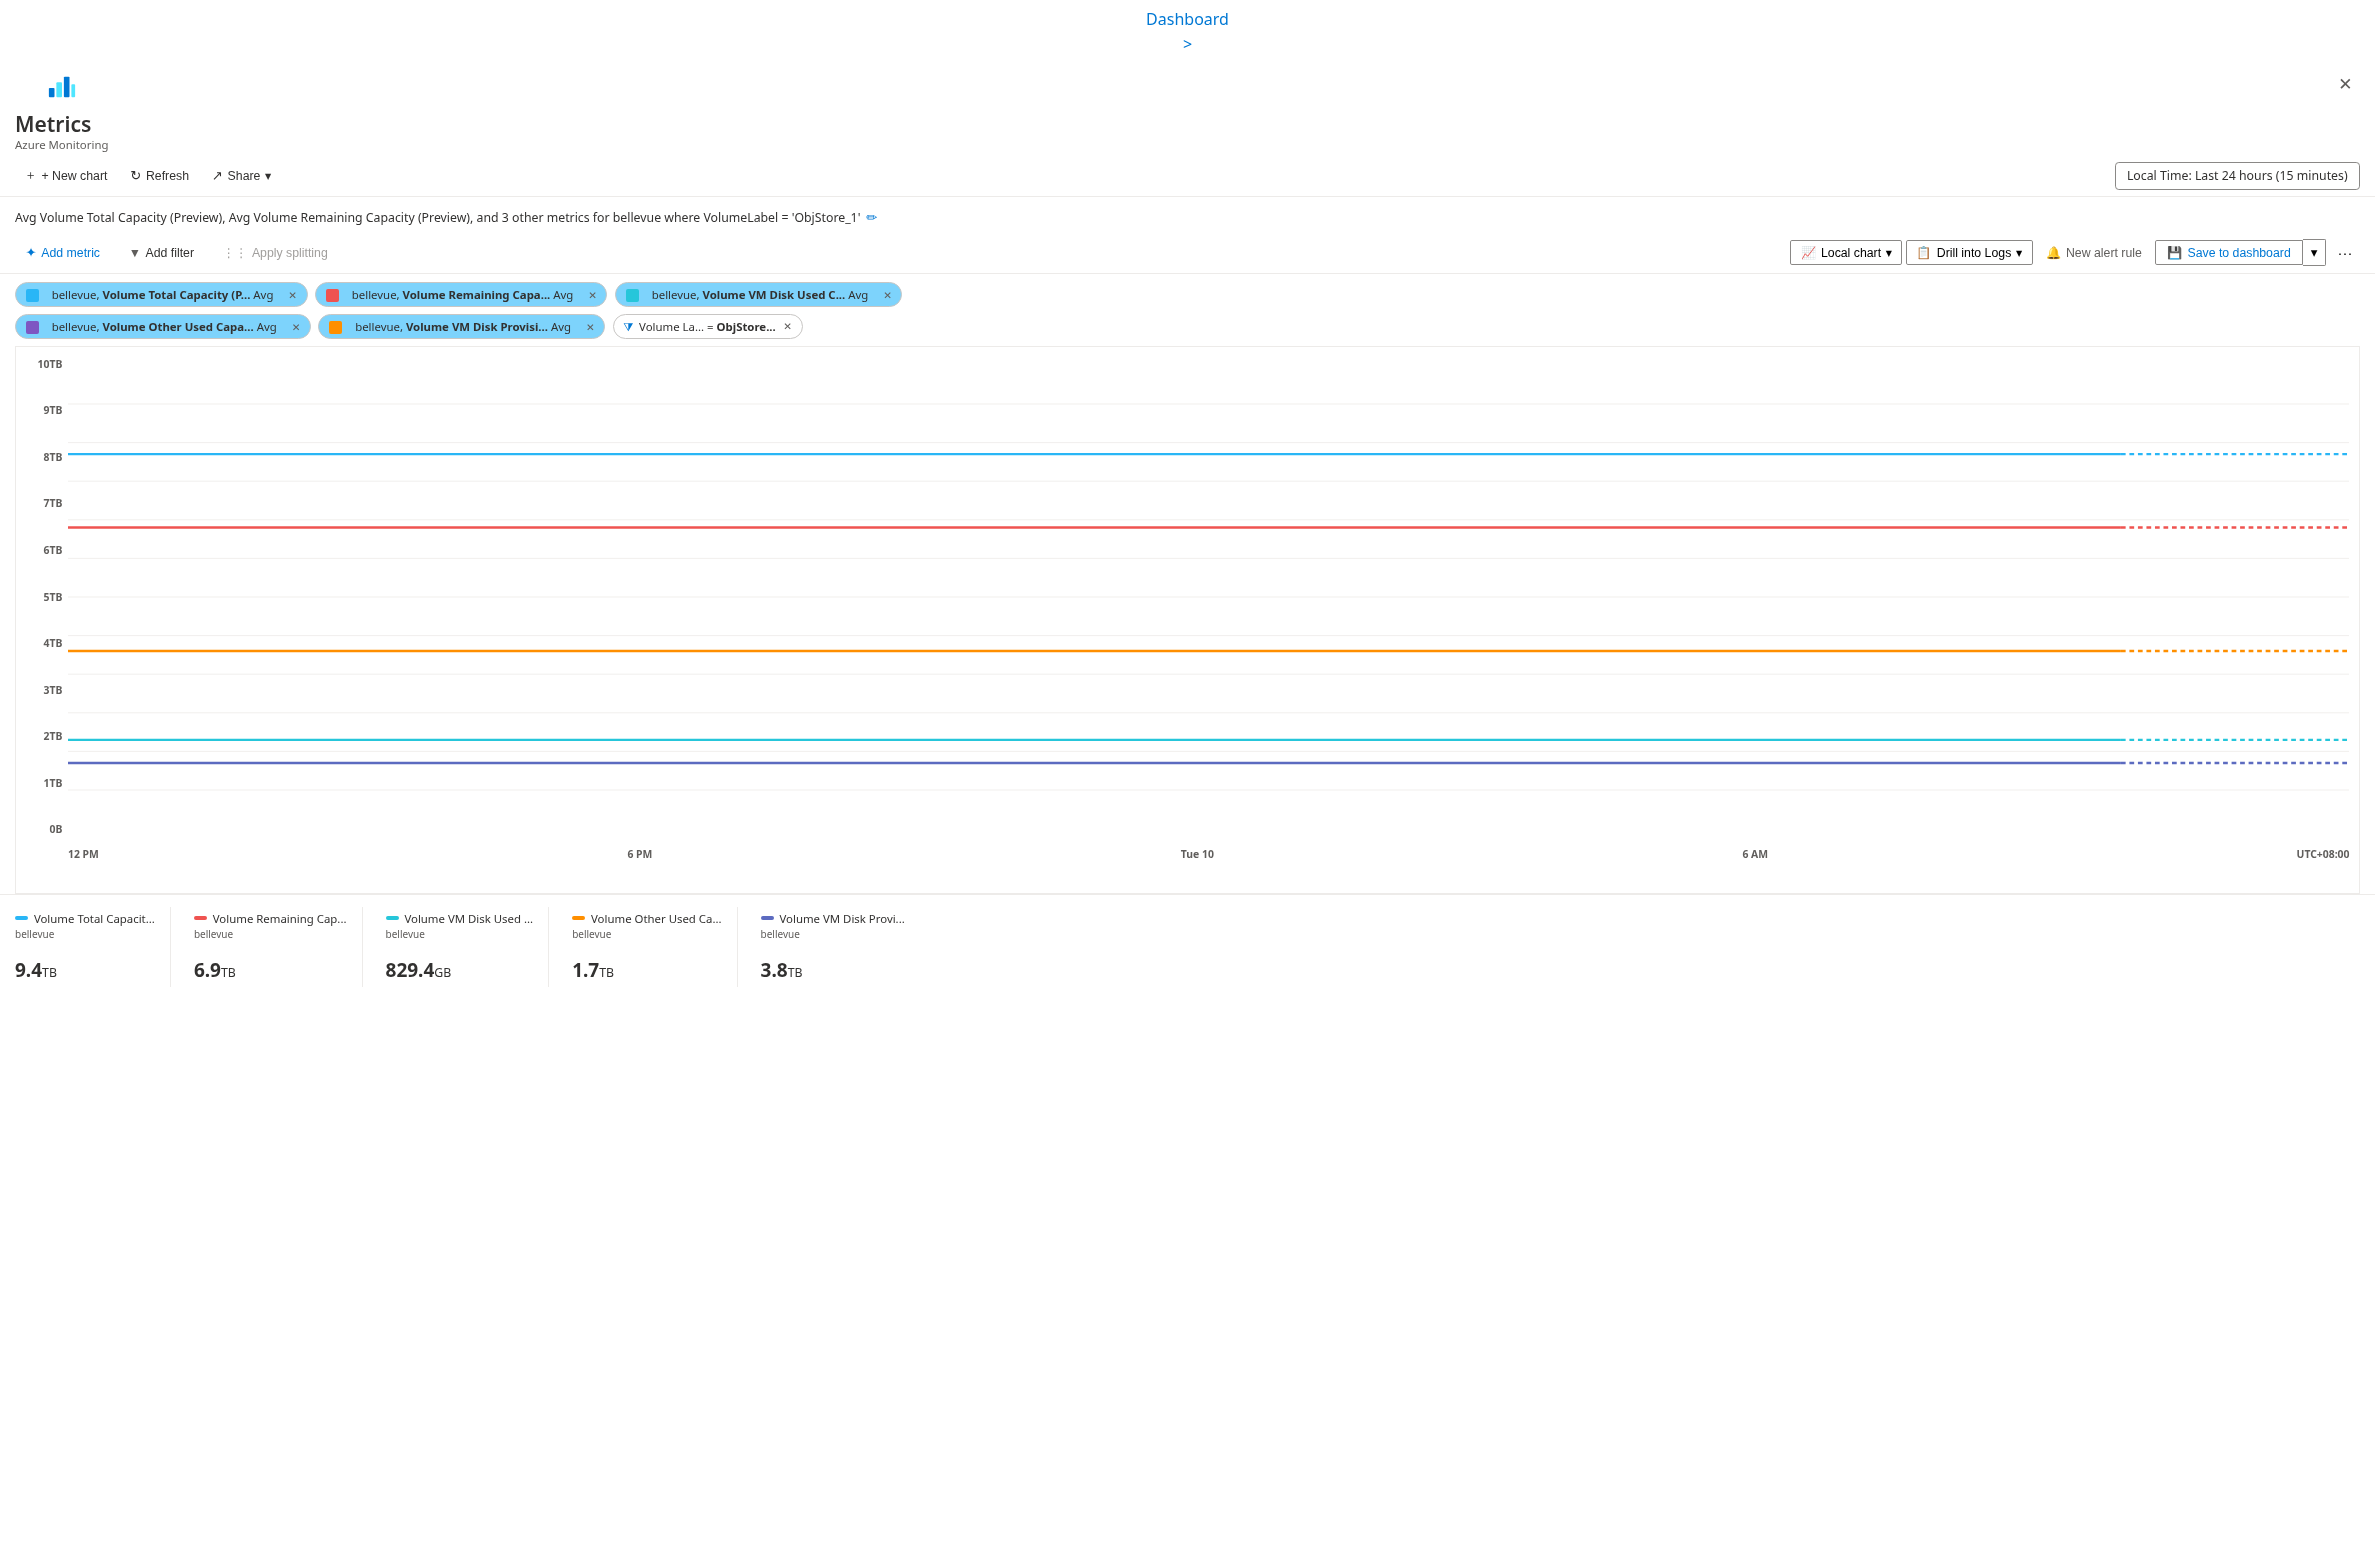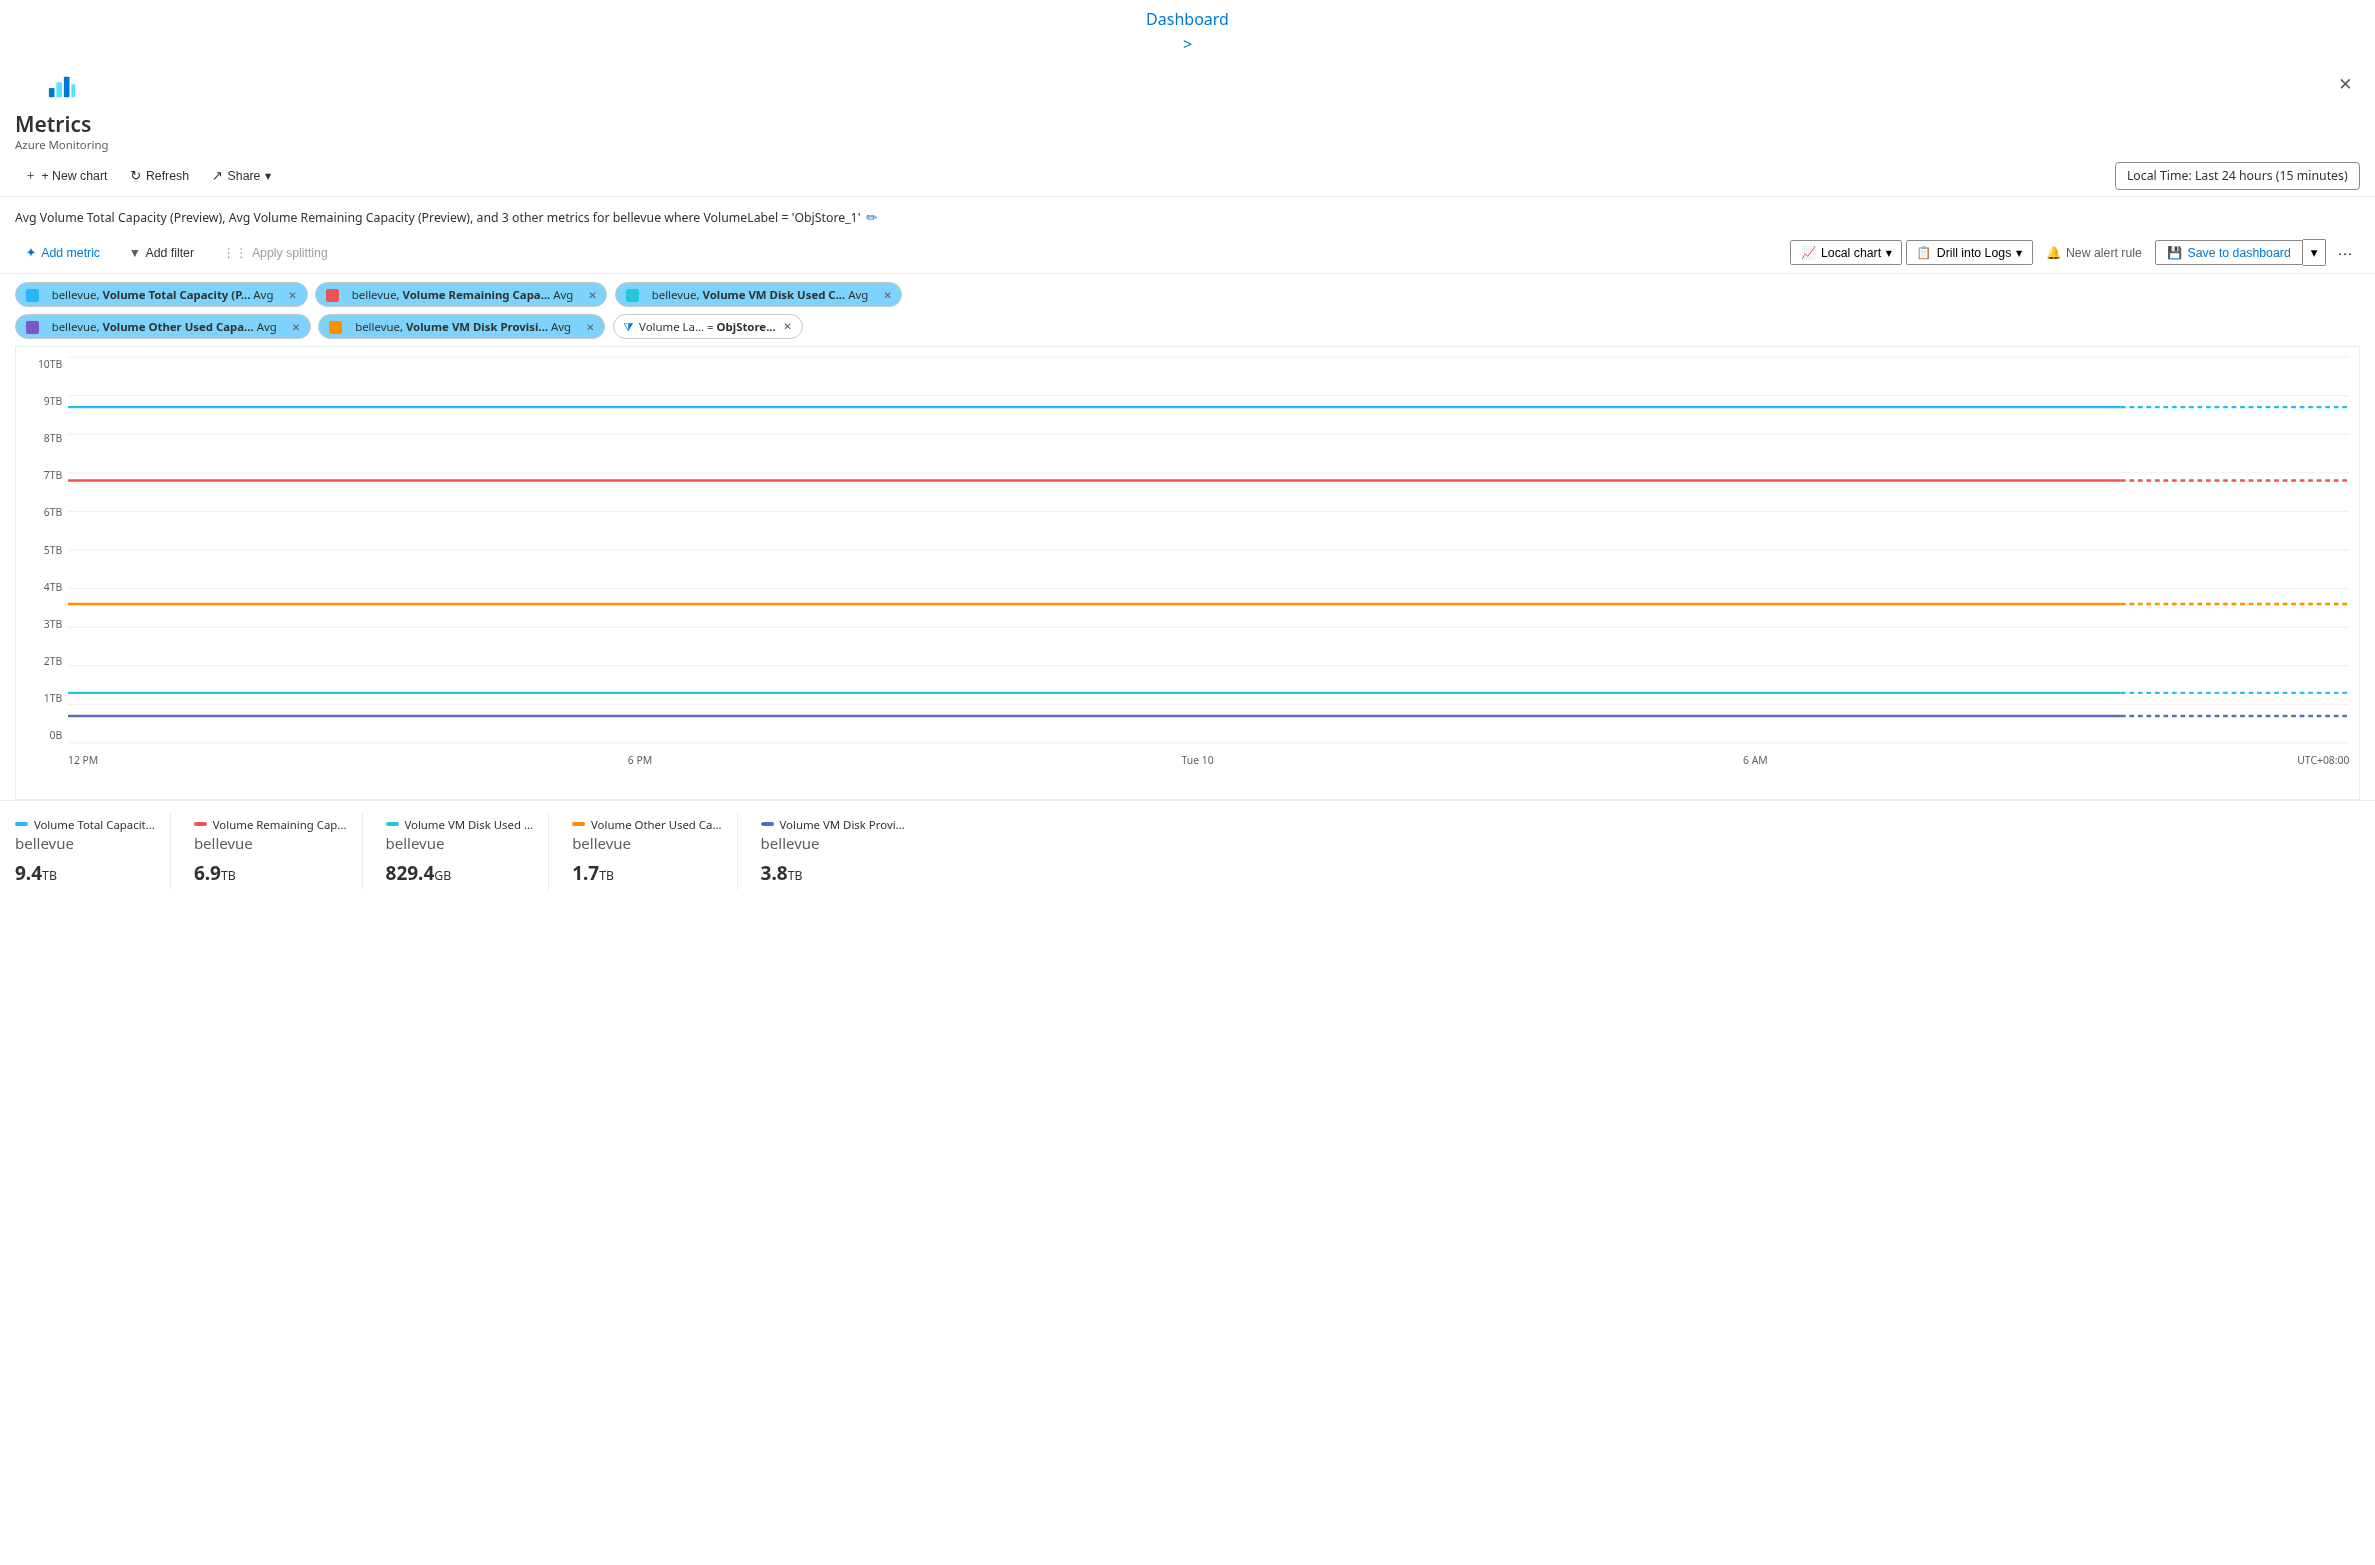--- a/index.html
+++ b/index.html
@@ -33,32 +33,32 @@
     .save-btn { display: flex; align-items: center; gap: 4.7px; padding: 4.7px 11.4px; border: 0.9px solid #8a8886; border-left: 0.9px solid #8a8886; border-radius: 1.9px 0 0 1.9px; background: #fff; cursor: pointer; font-size: 12.3px; color: #0078d4; font-weight: 500; }
     .save-caret { padding: 4.7px 7.6px; border: 0.9px solid #8a8886; border-left: none; border-radius: 0 1.9px 1.9px 0; background: #fff; cursor: pointer; }
     .more-btn { padding: 4.7px 7.6px; border: none; background: none; cursor: pointer; font-size: 15px; }
     
     .tags-row { display: flex; flex-wrap: wrap; gap: 7.6px; padding: 7.6px 15px; }
     .tag { display: flex; align-items: flex-end; gap: 13px; padding: 3.8px 9.5px; border: 0.9px solid #c8c6c4; border-radius: 15px; background: #7dd3fc; font-size: 11.4px; }
     .tag-close { cursor: pointer; color: #605e5c; font-size: 10.4px; margin-left: 1.9px; }
     .tag-filter { display: flex; align-items: center; gap: 5.7px; padding: 3.8px 9.5px; border: 0.9px solid #c8c6c4; border-radius: 15px; background: #fff; font-size: 11.4px; }
     .filter-icon { color: #0078d4; }
     
-    .chart-area { position: relative; margin: 0 15px; border: 0.9px solid #edebe9; background: #fff; height: 454px; }
+    .chart-area { position: relative; margin: 0 15px; border: 0.9px solid #edebe9; background: #fff; height: 548px; font-weight: bold; }
     .y-axis { position: absolute; left: 0; top: 9.5px; bottom: 57px; width: 52px; display: flex; flex-direction: column; justify-content: space-between; align-items: flex-end; padding-right: 5.7px; }
     .y-label { font-size: 10.4px; color: #605e5c; }
     .x-axis { position: absolute; bottom: 0; left: 52px; right: 9.5px; height: 52px; display: flex; justify-content: space-between; align-items: flex-start; padding-top: 5.7px; }
     .x-label { font-size: 10.4px; color: #605e5c; }
     
     .legend-row { display: flex; gap: 8px; padding: 11.4px 15px 3.8px; border-top: 0.9px solid #edebe9; overflow-x: auto; }
     .legend-item { display: flex; flex-direction: column; padding: 3.8px 15px 3.8px 0; border-right: 0.9px solid #edebe9; margin-right: 15px; min-width: 132px; }
     .legend-item:last-child { border-right: none; }
     .legend-label { font-size: 11.4px; color: #323130; display: flex; align-items: center; gap: 5.7px; margin-bottom: 1.9px; }
     .legend-color-bar { width: 13.2px; height: 3.8px; border-radius: 1.9px; }
-    .legend-sub { font-size: 15px; color: #605e5c; margin-bottom: 7px; }
+    .legend-sub { font-size: 10px; color: #605e5c; margin-bottom: 16px; }
     .legend-value { font-size: 19px; font-weight: 700; color: #323130; }
     .legend-unit { font-size: 12.3px; font-weight: 400; }
     
     .chart-container { position: relative; }
   </style>
 </head>
 <body>
 
 <div class="breadcrumb">
   <span style="cursor:pointer;">Dashboard</span>

